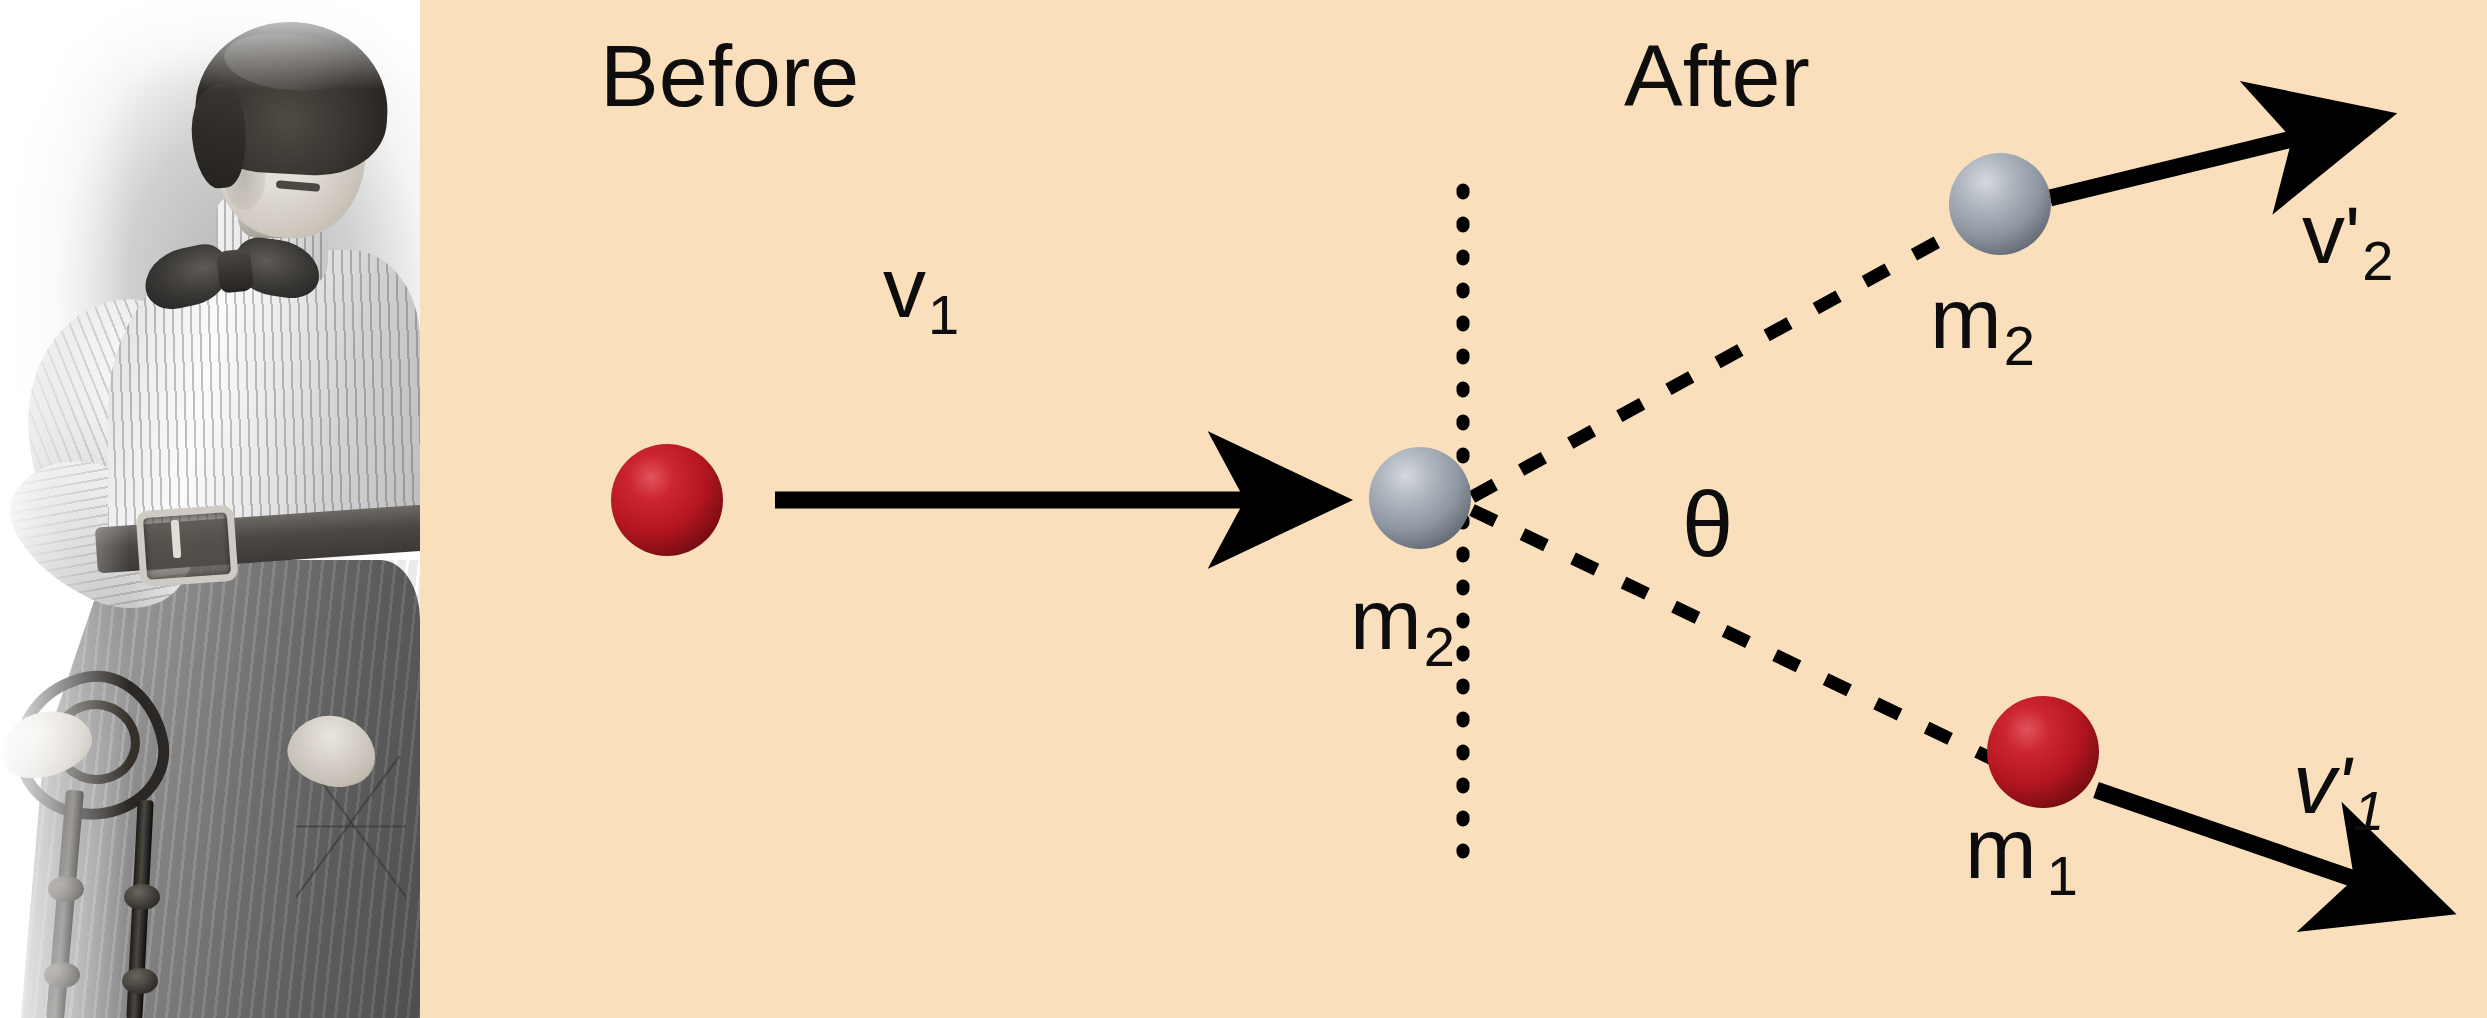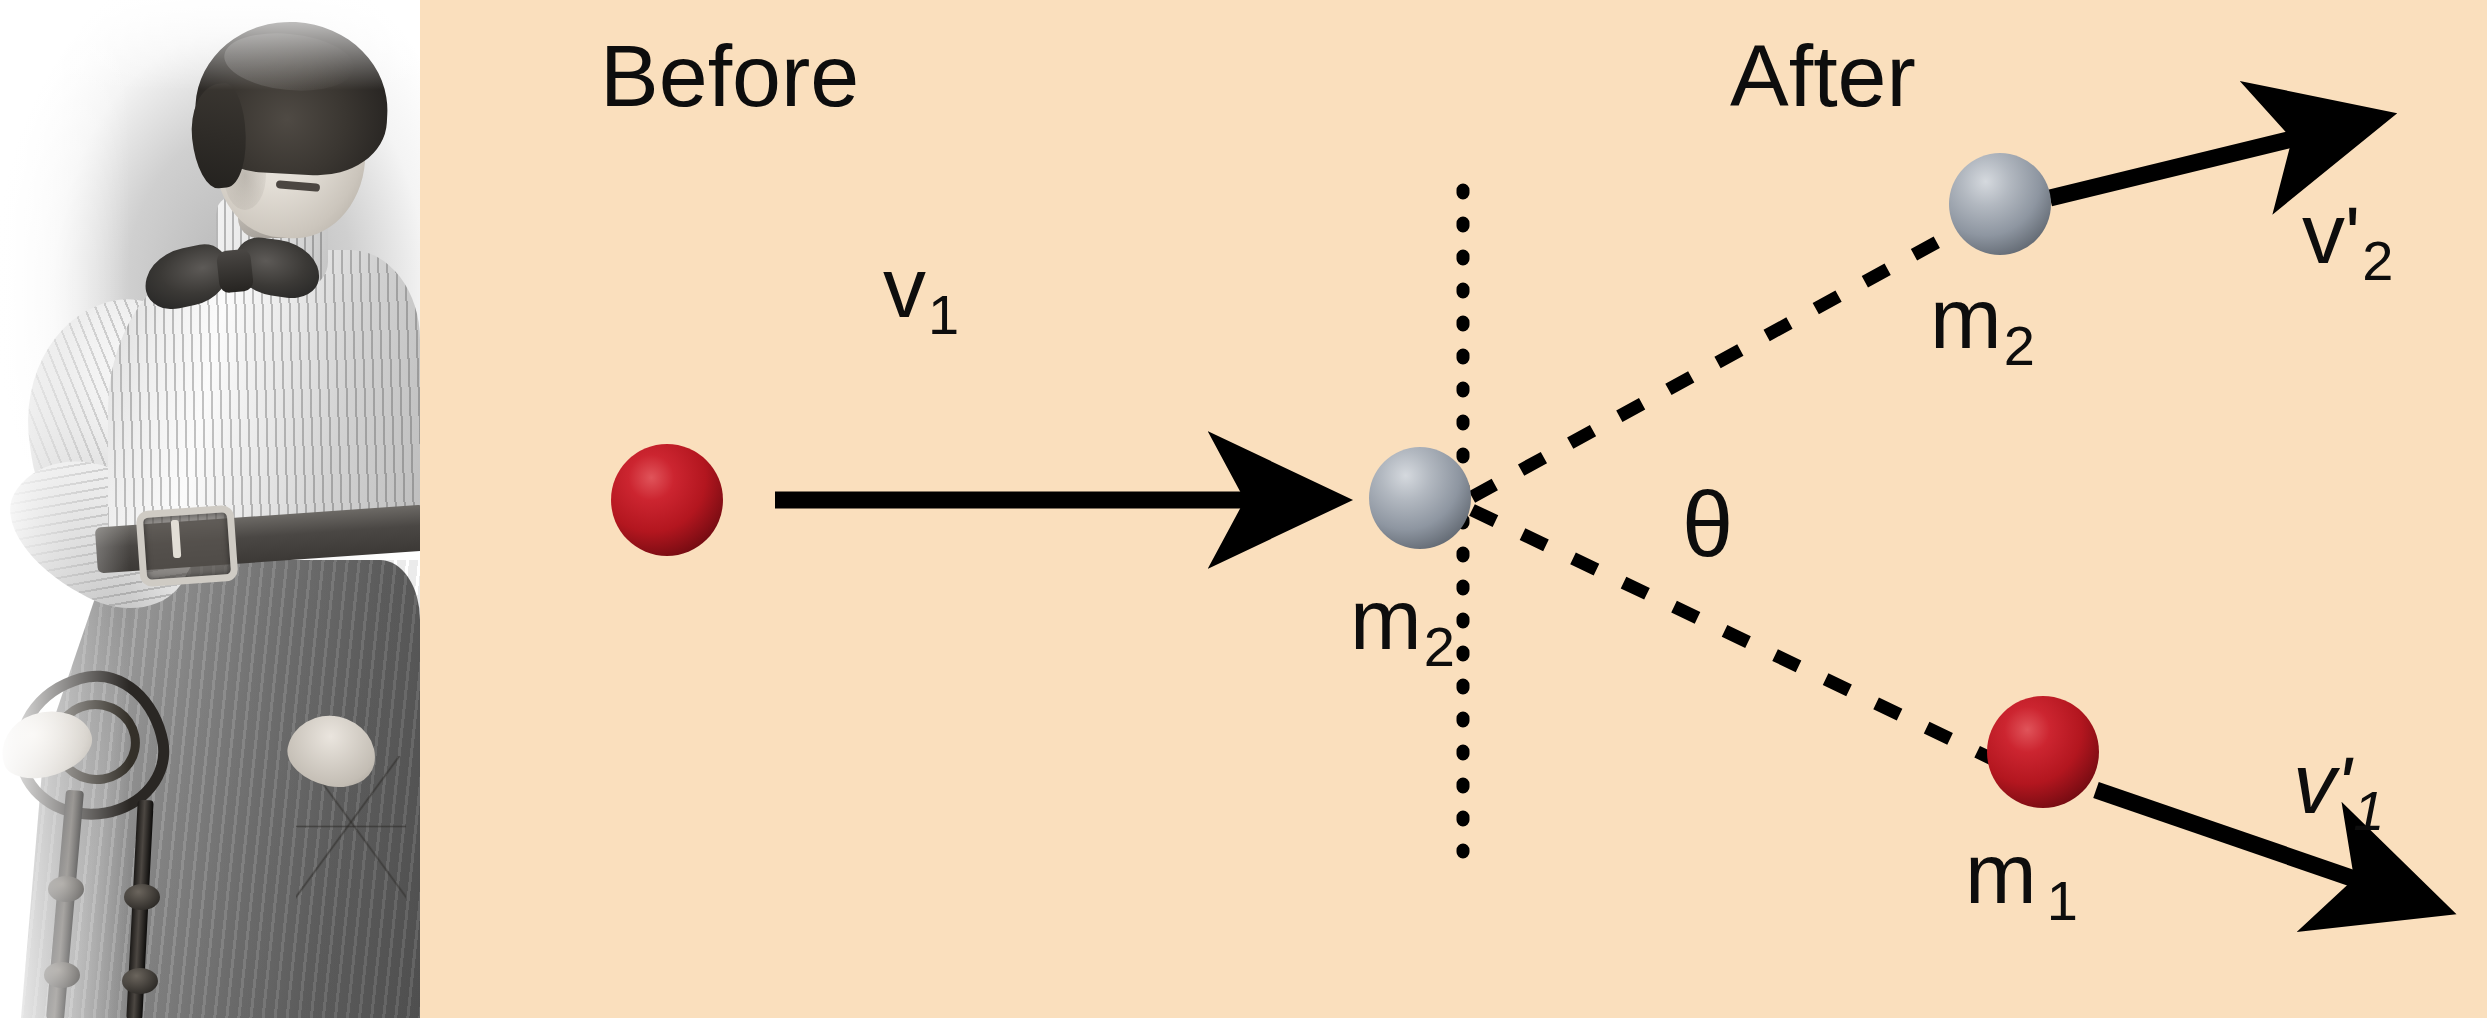--- a/index.html
+++ b/index.html
@@ -438,36 +438,36 @@
       <line x1="1630" y1="198" x2="1950" y2="120" stroke="#000" stroke-width="17" marker-end="url(#arrowHead)"></line>
       <line x1="1676" y1="790" x2="2010" y2="905" stroke="#000" stroke-width="17" marker-end="url(#arrowHead)"></line>
 
       <circle cx="247" cy="500" r="56" fill="url(#redBall)"></circle>
       <circle cx="1000" cy="498" r="51" fill="url(#grayBall)"></circle>
       <circle cx="1580" cy="204" r="51" fill="url(#grayBall)"></circle>
       <circle cx="1623" cy="752" r="56" fill="url(#redBall)"></circle>
     </svg>
 
     <div class="dg-label hdr" style="left:180px; top:32px;">Before</div>
-    <div class="dg-label hdr" style="left:1310px; top:32px;text-align:center;">After</div>
+    <div class="dg-label hdr" style="left:1204px; top:32px;text-align:center;">After</div>
 
     <div class="dg-label" style="left:463px; top:244px;">
       <span class="sym">v</span><span class="sub">1</span>
     </div>
 
 
     <div class="dg-label" style="left:930px; top:576px;">
       <span class="sym">m</span><span class="sub">2</span>
     </div>
 
     <div class="dg-label" style="left:1510px; top:275px;">
       <span class="sym">m</span><span class="sub">2</span>
     </div>
 
-    <div class="dg-label" style="left:1545px; top:830px;text-align:center;">
+    <div class="dg-label" style="left:1545px; top:805px;text-align:center;">
       <span class="sym">m</span><span class="sub" style="margin-left:10px;">1</span>
     </div>
 
     <div class="dg-label" style="left:1882px; top:190px;">
       <span class="sym">v</span><span class="prime">'</span><span class="sub">2</span>
     </div>
 
     <div class="dg-label" style="left:1873px; top:740px;font-style:italic;">
       <span class="sym">v</span><span class="prime">'</span><span class="sub">1</span>
     </div>

